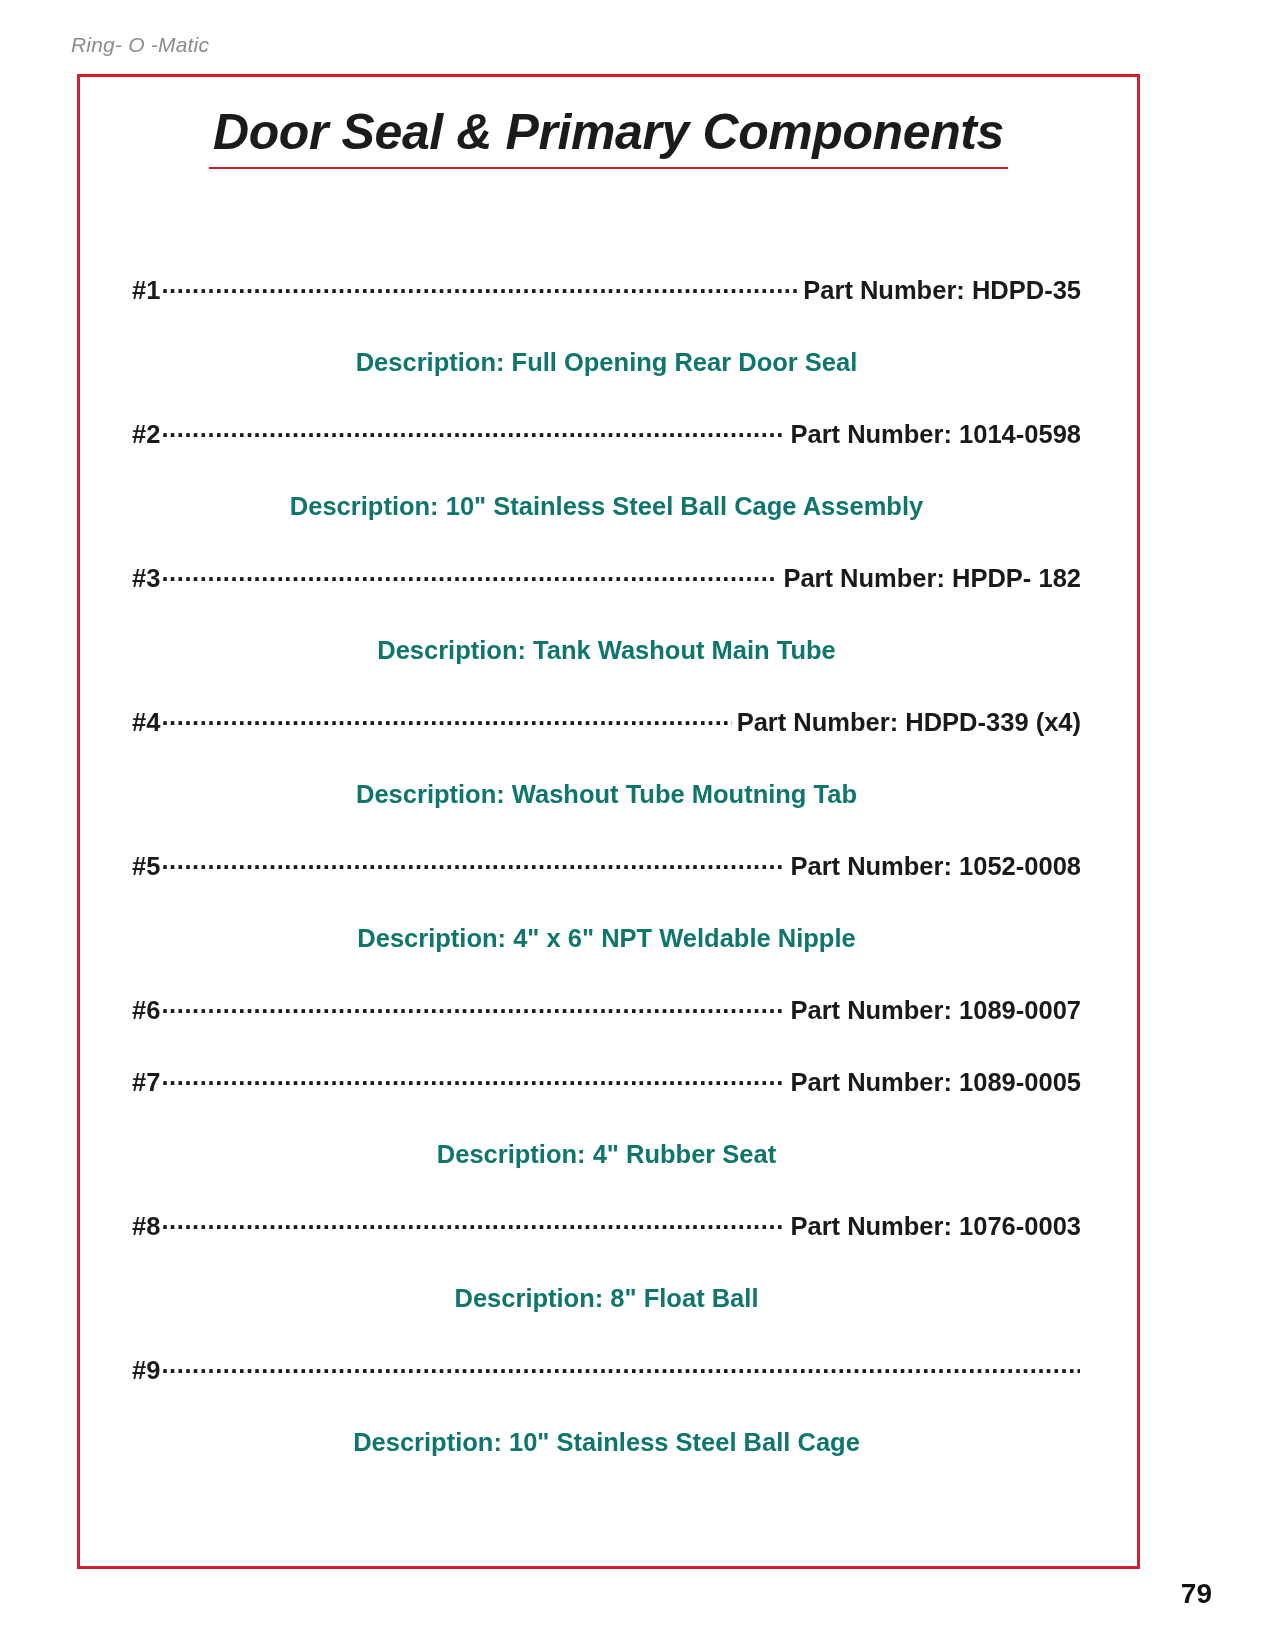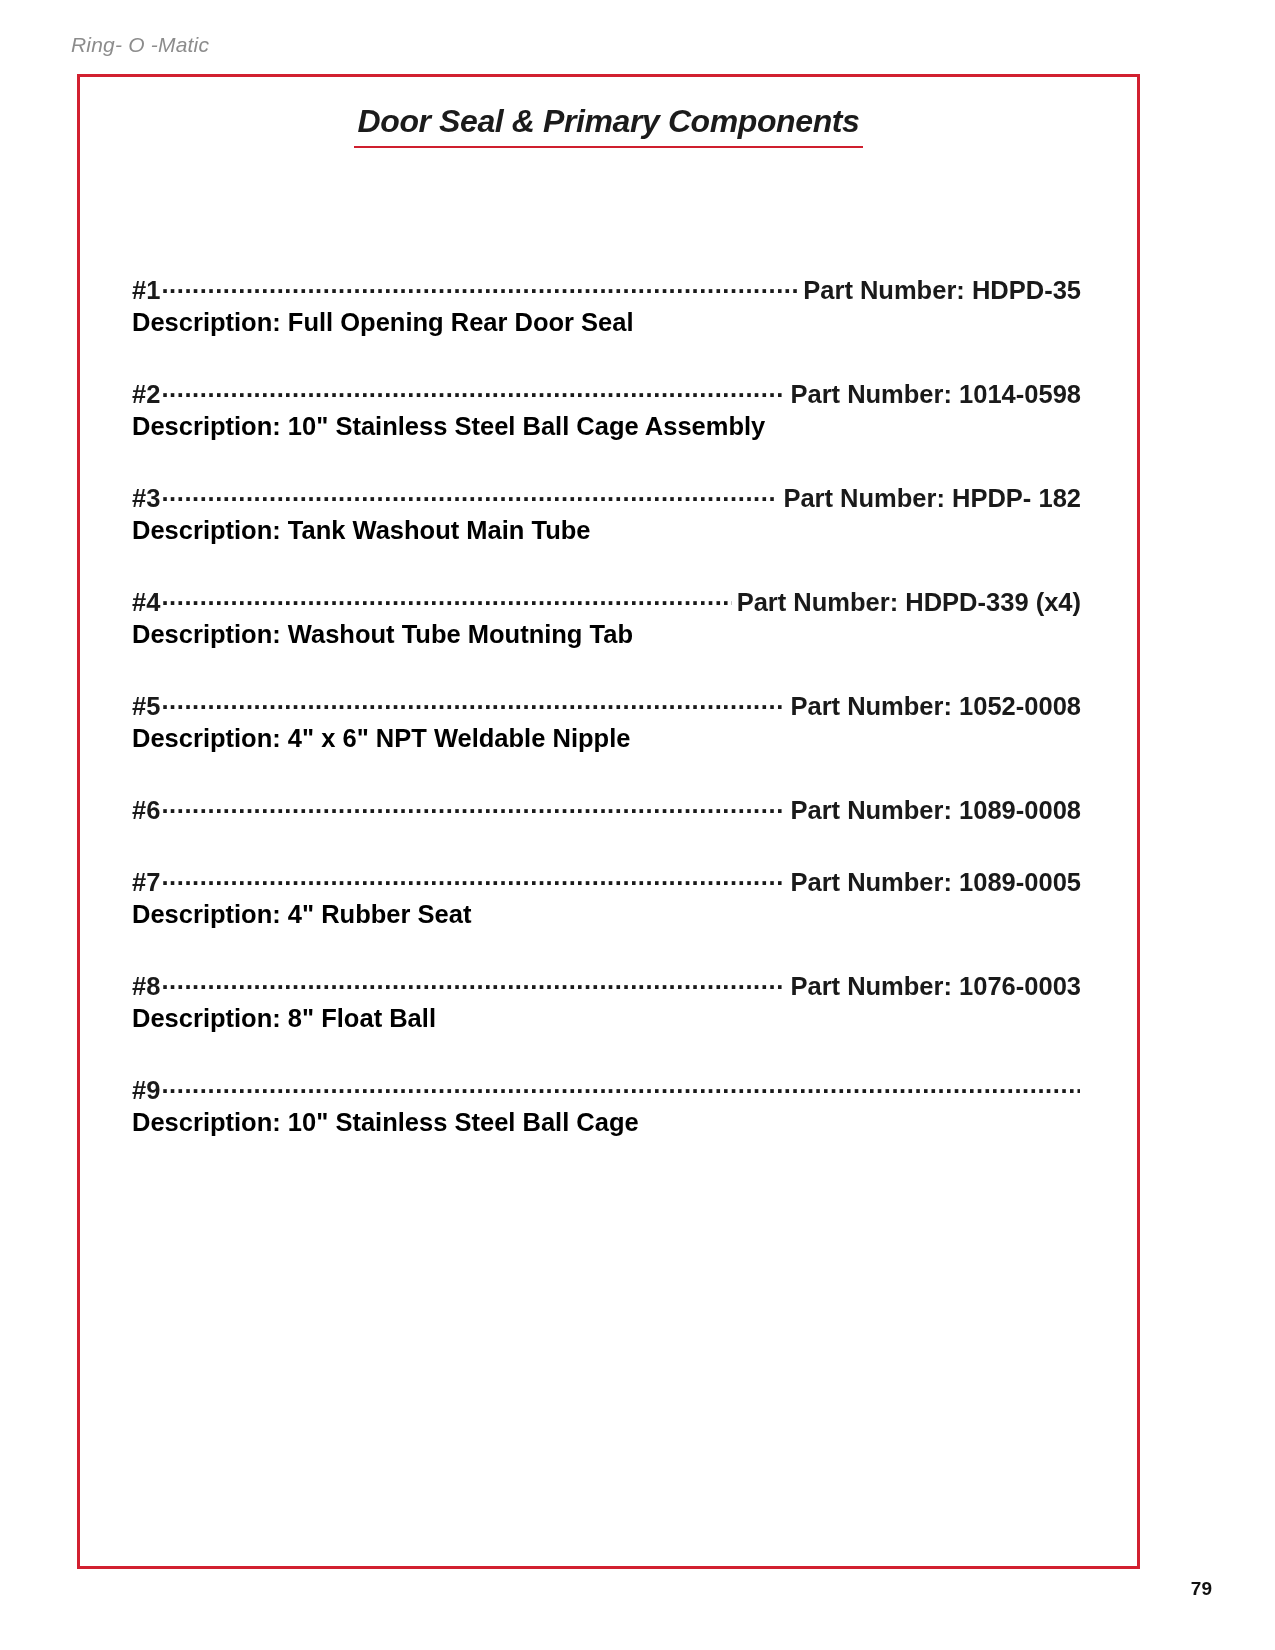--- a/index.html
+++ b/index.html
@@ -47,21 +47,21 @@
     left: 0;
     top: 26px;
     width: 100%;
     text-align: center;
   }
   .doc-title {
     display: inline-block;
     font-family: "Liberation Sans", sans-serif;
     font-weight: bold;
     font-style: italic;
-    font-size: 32px;
+    font-size: 50px;
     letter-spacing: -0.4px;
     color: #1b1b1b;
     white-space: nowrap;
     padding: 0 4px 6px 4px;
     border-bottom: 2px solid #cf1f2e;
   }
 
   
   .parts-list {
     position: absolute;
@@ -106,38 +106,39 @@
     font-weight: bold;
     font-size: 25.5px;
     color: #1a1a1a;
   }
   .part-number {
     flex: 0 0 auto;
     padding-left: 4px;
   }
 
   .desc-line {
-    text-align: left;
+    text-align: center;
     padding: 2px 56px 0 52px;
     font-family: "Liberation Sans", sans-serif;
     font-weight: bold;
     font-size: 25.5px;
-    color: #000000;
+    color: #0f766e;
     white-space: nowrap;
     line-height: 30px;
+    margin-top: 40px;
   }
 
   
   .page-number {
     position: absolute;
     right: 63px;
     top: 1578px;
     font-family: "Liberation Sans", sans-serif;
     font-weight: bold;
-    font-size: 19px;
+    font-size: 28px;
     color: #111111;
   }
 </style>
 </head>
 <body>
 
 <div class="running-header">Ring- O -Matic</div>
 
 <div class="page-frame">
 
@@ -189,21 +190,21 @@
         <span class="leader"></span>
         <span class="part-number">Part Number: 1052-0008</span>
       </div>
       <div class="desc-line">Description: 4" x 6" NPT Weldable Nipple</div>
     </div>
 
     <div class="part-entry">
       <div class="part-line">
         <span class="ref-num">#6</span>
         <span class="leader"></span>
-        <span class="part-number">Part Number: 1089-0008</span>
+        <span class="part-number">Part Number: 1089-0007</span>
       </div>
     </div>
 
     <div class="part-entry">
       <div class="part-line">
         <span class="ref-num">#7</span>
         <span class="leader"></span>
         <span class="part-number">Part Number: 1089-0005</span>
       </div>
       <div class="desc-line">Description: 4" Rubber Seat</div>

